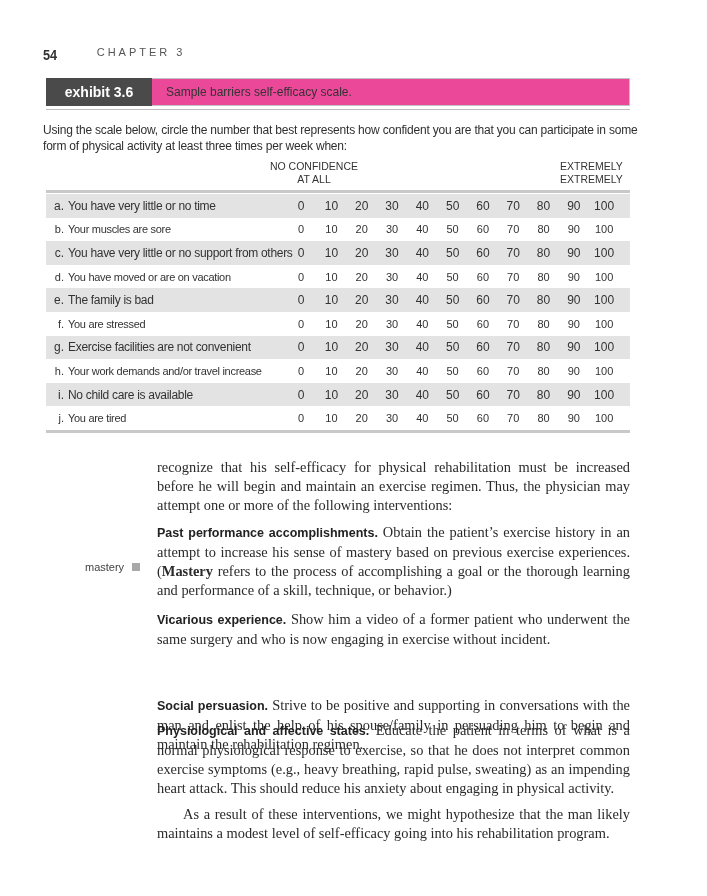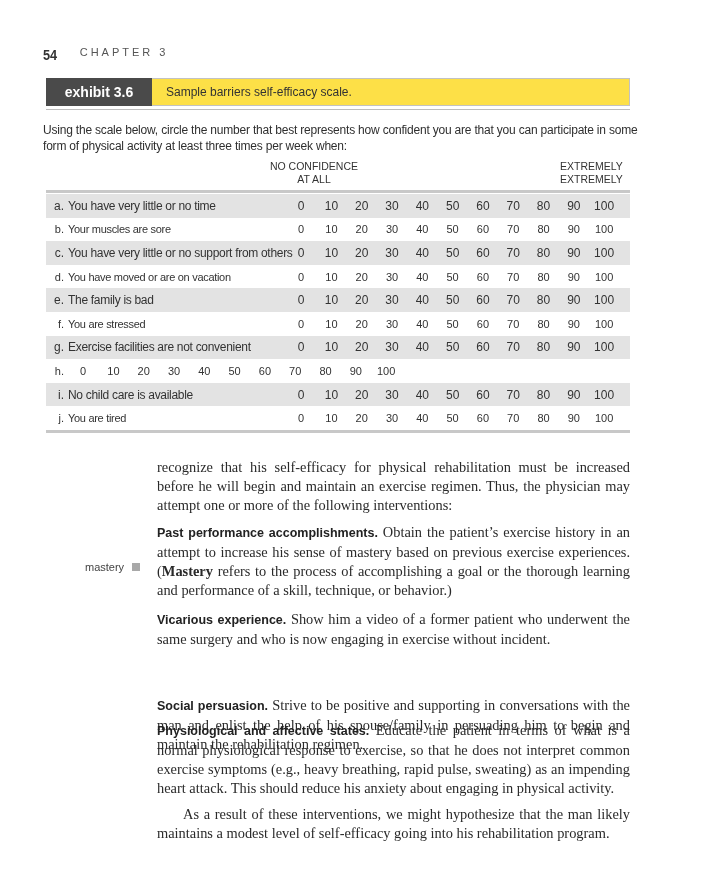--- a/index.html
+++ b/index.html
@@ -3,25 +3,25 @@
 <meta charset="utf-8">
 <style>
   html, body { margin: 0; padding: 0; }
   body {
     width: 707px; height: 896px; background: #ffffff; position: relative;
     overflow: hidden; color: #2a2a2a;
   }
 
   .running-head { position: absolute; left: 43px; top: 46px; display: flex; align-items: flex-start; }
   .page-num { font-family: "Liberation Sans", sans-serif; font-size: 15px; font-weight: bold; color: #333; transform: scaleX(0.85); transform-origin: left; }
-  .chapter { font-family: "Liberation Sans", sans-serif; font-size: 11px; letter-spacing: 3px; color: #555; margin-left: 20px; }
+  .chapter { font-family: "Liberation Sans", sans-serif; font-size: 11px; letter-spacing: 3px; color: #555; margin-left: 37px; }
 
   .exhibit-bar { position: absolute; left: 46px; top: 78px; width: 584px; height: 28px; display: flex; }
   .exhibit-tag { width: 106px; height: 28px; background: #4a4a4a; color: #fff; font-family: "Liberation Sans", sans-serif; font-weight: bold; font-size: 14px; display: flex; align-items: center; justify-content: center; }
-  .exhibit-caption { flex: 1; background: #fde047; border: 1px solid #c2c2c2; border-left: none; height: 26px; display: flex; align-items: center; padding-left: 14px; font-family: "Liberation Sans", sans-serif; font-size: 12px; color: #333; }
+  .exhibit-caption { flex: 1; background: #ec4899; border: 1px solid #c2c2c2; border-left: none; height: 26px; display: flex; align-items: center; padding-left: 14px; font-family: "Liberation Sans", sans-serif; font-size: 12px; color: #333; }
   .exhibit-rule { position: absolute; left: 46px; top: 109px; width: 584px; height: 1px; background: #bdbdbd; }
 
   .instructions { position: absolute; left: 43px; top: 122px; width: 600px; font-family: "Liberation Sans", sans-serif; font-size: 12px; line-height: 16px; color: #2f2f2f; letter-spacing: -0.2px; }
 
   .scale-head { position: absolute; top: 160px; font-family: "Liberation Sans", sans-serif; font-size: 10.5px; line-height: 13px; color: #333; text-align: center; }
   .scale-head.left { left: 264px; width: 100px; }
   .scale-head.right { left: 560px; width: 70px; text-align: left; }
 
   .table-top-rule { position: absolute; left: 46px; top: 190px; width: 584px; height: 3px; background: #c8c8c8; }
   .table { position: absolute; left: 46px; top: 194px; width: 584px; }
@@ -180,20 +180,21 @@
         <span class="v">50</span>
         <span class="v">60</span>
         <span class="v">70</span>
         <span class="v">80</span>
         <span class="v">90</span>
         <span class="v">100</span>
       </span>
     </div>
     <div class="row plain">
       <span class="letter">h.</span>
+      <span class="item">Your work demands and/or travel increase</span>
       <span class="vals">
         <span class="v">0</span>
         <span class="v">10</span>
         <span class="v">20</span>
         <span class="v">30</span>
         <span class="v">40</span>
         <span class="v">50</span>
         <span class="v">60</span>
         <span class="v">70</span>
         <span class="v">80</span>

